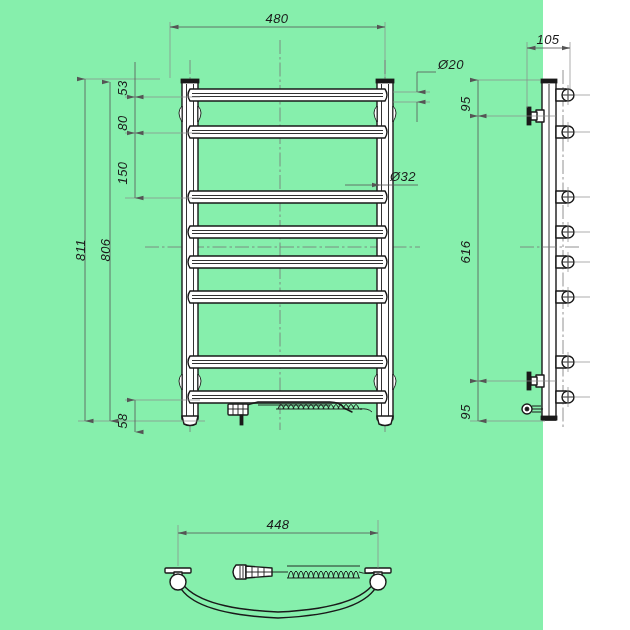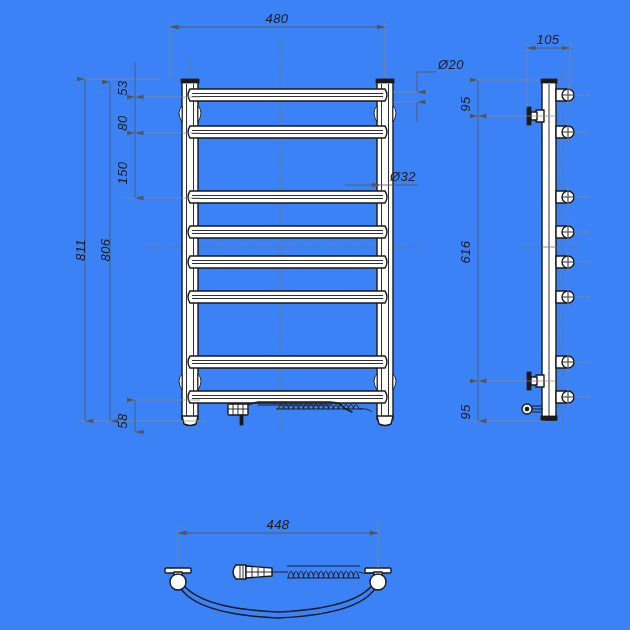--- a/index.html
+++ b/index.html
@@ -9,23 +9,23 @@
     background: #ffffff;
   }
   body {
     width: 630px;
     height: 630px;
     font-family: "Liberation Sans", sans-serif;
     overflow: hidden;
   }
   #drawing-root {
     position: relative;
-    width: 630px;
+    width: 543px;
     height: 630px;
-    background: #3b82f6;
+    background: #86efac;
   }
   svg#drawing {
     display: block;
     width: 630px;
     height: 630px;
   }
   .dim-text {
     font-family: "Liberation Sans", sans-serif;
     font-size: 13px;
     font-style: italic;

